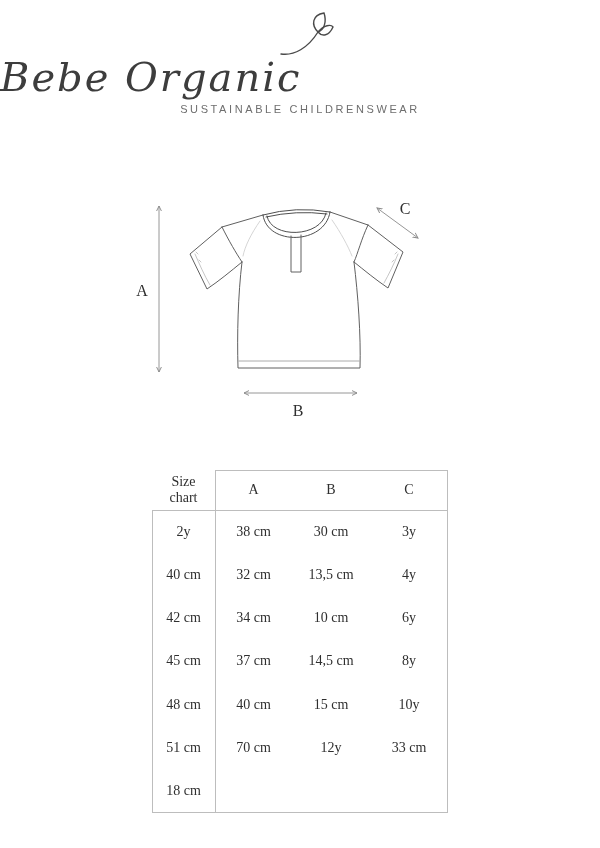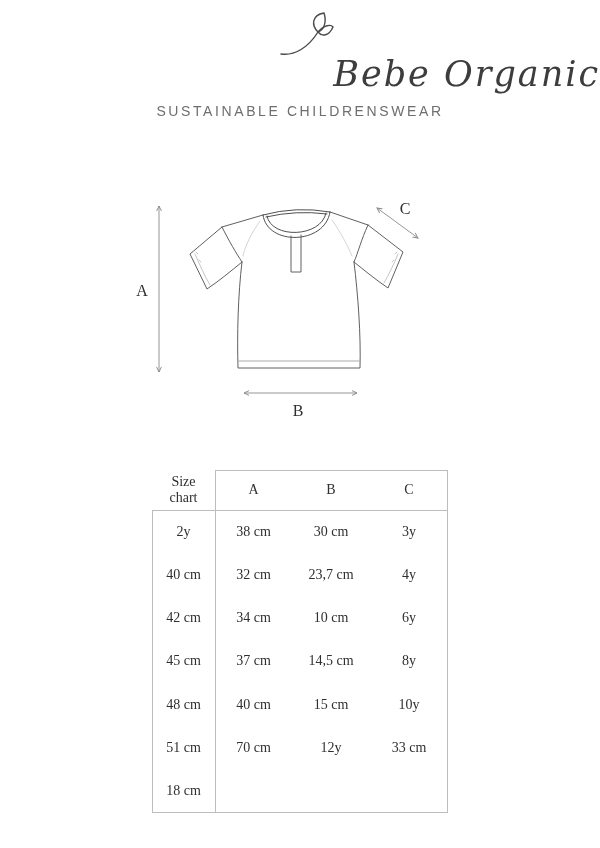--- a/index.html
+++ b/index.html
@@ -5,24 +5,24 @@
   html,body{margin:0;padding:0;}
   body{width:600px;height:848px;background:#ffffff;overflow:hidden;
        font-family:"Liberation Serif","DejaVu Serif",serif;color:#2f2f2f;}
   .page{position:relative;width:600px;height:848px;background:#fff;}
 
   
   .logo{position:absolute;top:0;left:0;width:600px;text-align:center;}
   .sprig{position:absolute;top:12px;left:278px;width:56px;height:46px;}
   .brand{position:absolute;top:54px;left:0;width:600px;
          font-family:"DejaVu Serif",serif;font-style:italic;font-weight:400;
-         font-size:35px;letter-spacing:2px;color:#3d3d3d;text-align:right;}
+         font-size:40px;letter-spacing:2px;color:#3d3d3d;text-align:left;}
   .tagline{position:absolute;top:103px;left:0;width:600px;text-align:center;
            font-family:"Liberation Sans","DejaVu Sans",sans-serif;
-           font-size:14px;letter-spacing:2.6px;color:#6e6e6e;}
+           font-size:11px;letter-spacing:2.6px;color:#6e6e6e;}
 
   
   .diagram{position:absolute;top:190px;left:0;width:600px;height:245px;}
   .dim-label{font-family:"Liberation Serif","DejaVu Serif",serif;
              font-size:16px;fill:#2f2f2f;}
 
   
   .size-table{position:absolute;left:152px;top:470px;width:296px;height:343px;}
   .st-grid{display:grid;width:296px;height:353px;
            grid-template-columns:63px 77px 78px 78px;
@@ -112,21 +112,21 @@
       <div class="cell">B</div>
       <div class="cell">C</div>
 
       <div class="cell">2y</div>
       <div class="cell">38 cm</div>
       <div class="cell">30 cm</div>
 
       <div class="cell">3y</div>
       <div class="cell">40 cm</div>
       <div class="cell">32 cm</div>
-      <div class="cell">23,7 cm</div>
+      <div class="cell">13,5 cm</div>
 
       <div class="cell">4y</div>
       <div class="cell">42 cm</div>
       <div class="cell">34 cm</div>
       <div class="cell">10 cm</div>
 
       <div class="cell">6y</div>
       <div class="cell">45 cm</div>
       <div class="cell">37 cm</div>
       <div class="cell">14,5 cm</div>

